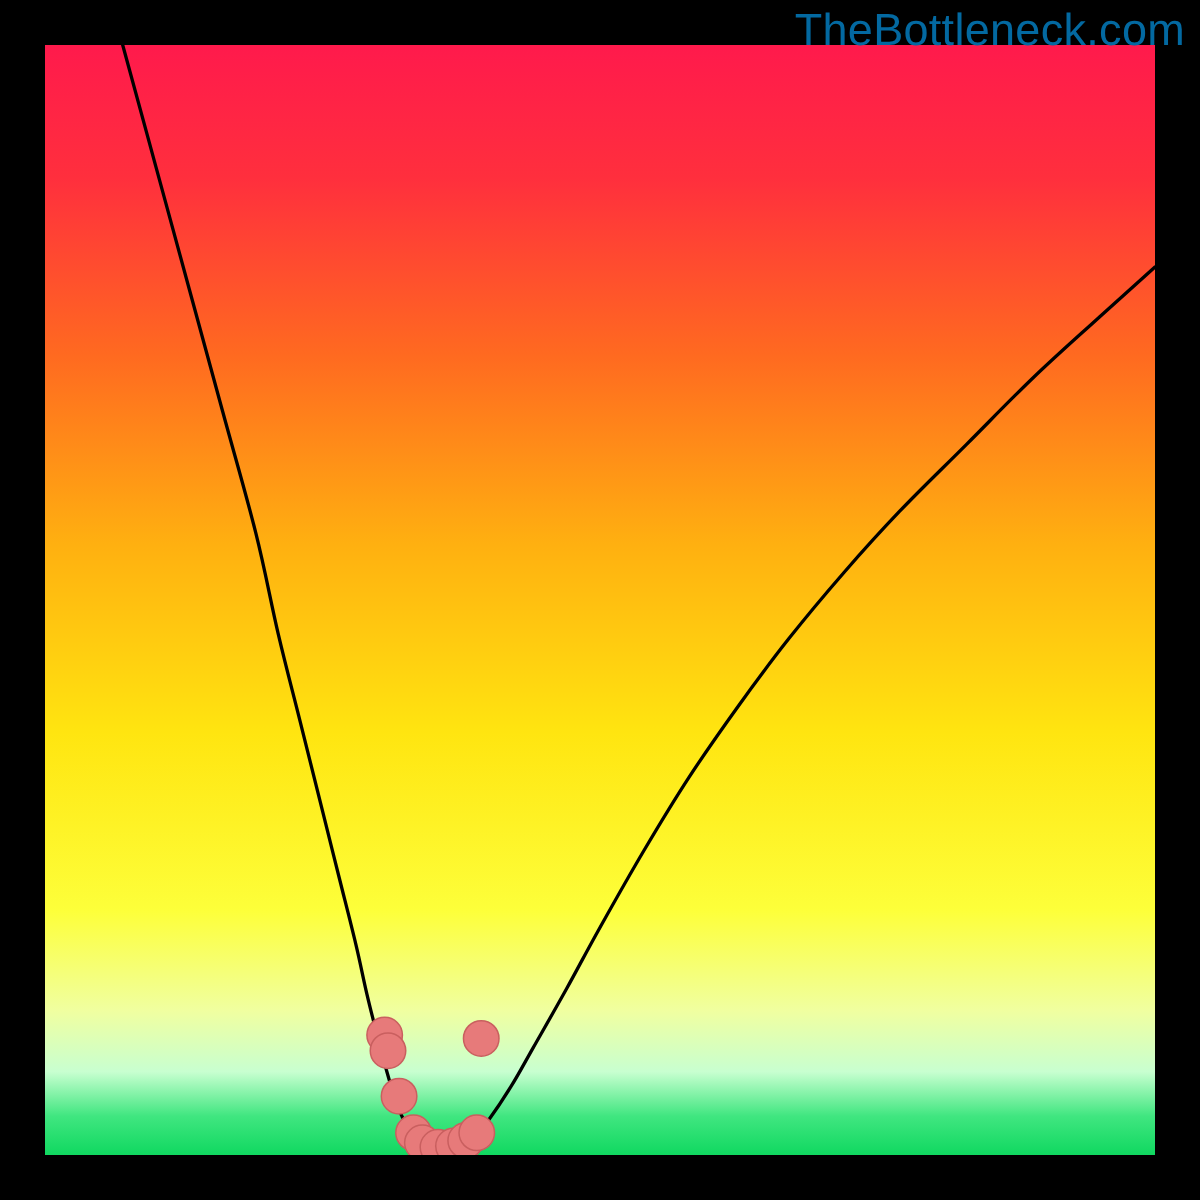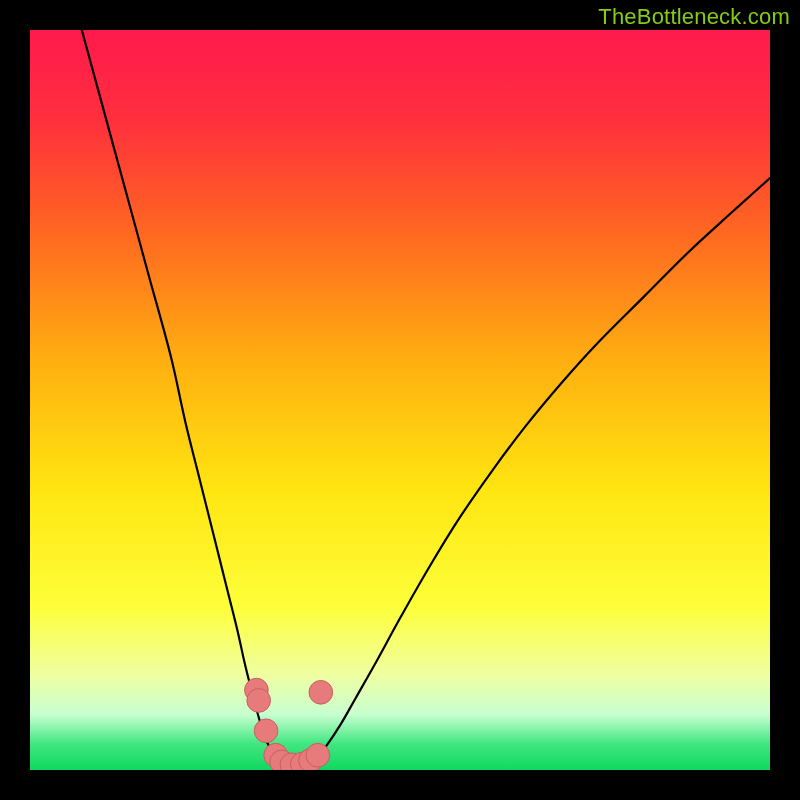--- a/index.html
+++ b/index.html
@@ -24,22 +24,22 @@
     left: 30px;
     top: 30px;
     width: 740px;
     height: 740px;
     overflow: hidden;
   }
   .watermark {
     position: absolute;
     top: 4px;
     right: 10px;
-    color: #84cc16;
-    font-size: 22px;
+    color: #0369a1;
+    font-size: 30px;
     font-weight: 500;
     letter-spacing: 0.2px;
     z-index: 10;
   }
   svg {
     display: block;
     width: 740px;
     height: 740px;
   }
 </style>

